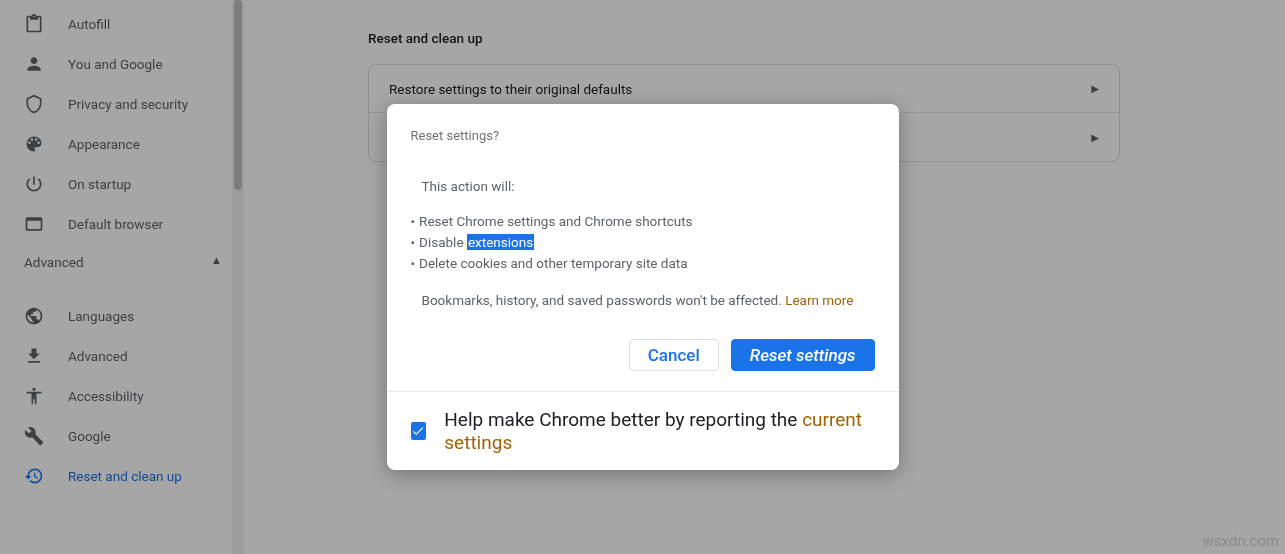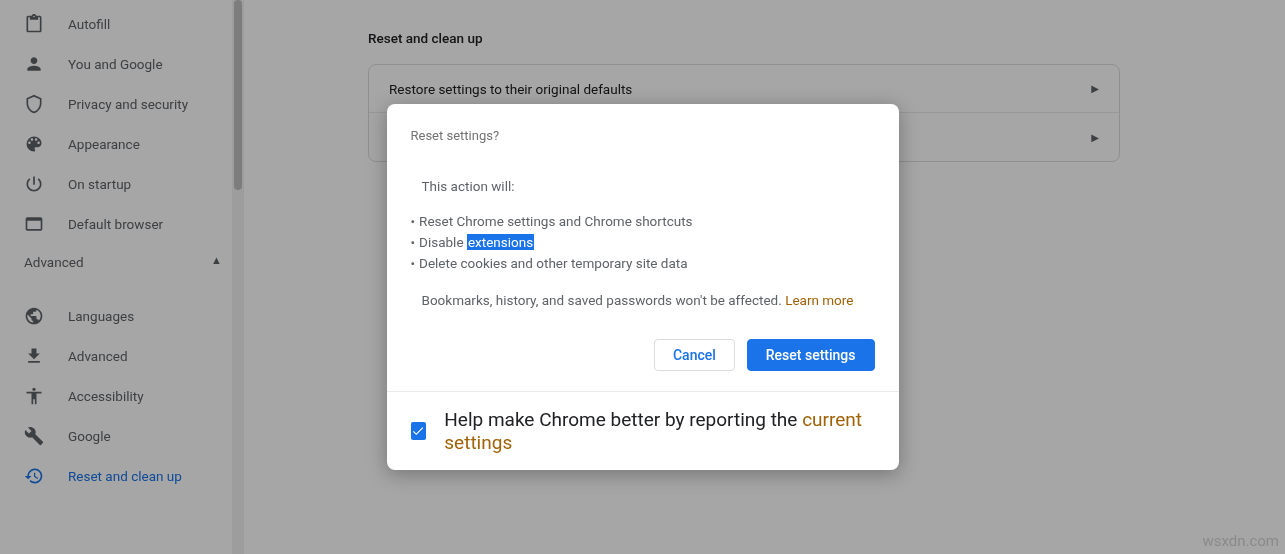--- a/index.html
+++ b/index.html
@@ -51,25 +51,25 @@
   .dialog-body { padding: 24px 24px 20px 24px; }
   .dialog-title { font-size: 13px; color: #737373; margin-bottom: 33px; }
   .dialog-text { font-size: 13.5px; color: #5f6368; line-height: 1.55; margin-left: 11px; }
   .bullets { margin: 14px 0 16px 0; }
   .bullets .row { display: flex; }
   .bullets .dot { margin-right: 4px; }
   .hl { background: #1a73e8; color: #fff; padding: 0 1px; }
   .link { color: #a16207; cursor: pointer; }
   .dialog-actions { display: flex; justify-content: flex-end; gap: 12px; margin-top: 28px; }
   .btn {
-    height: 32px; padding: 0 18px; border-radius: 4px; font-size: 14px;
+    height: 32px; padding: 0 18px; border-radius: 4px; font-size: 17px;
     font-weight: 500; cursor: pointer; display: inline-flex; align-items: center;
   }
   .btn-outline { border: 1px solid #dadce0; color: #1a73e8; background: #fff; }
-  .btn-primary { border: 1px solid #1a73e8; background: #1a73e8; color: #fff; }
+  .btn-primary { border: 1px solid #1a73e8; background: #1a73e8; color: #fff; font-style: italic; }
 
   .dialog-footer {
     border-top: 1px solid #e8eaed; padding: 16px 24px; display: flex; align-items: center;
     font-size: 19px; color: #202124;
   }
   .checkbox {
     width: 18px; height: 18px; border-radius: 2px; background: #1a73e8;
     margin-right: 18px; display: flex; align-items: center; justify-content: center; color: #fff;
   }
 

